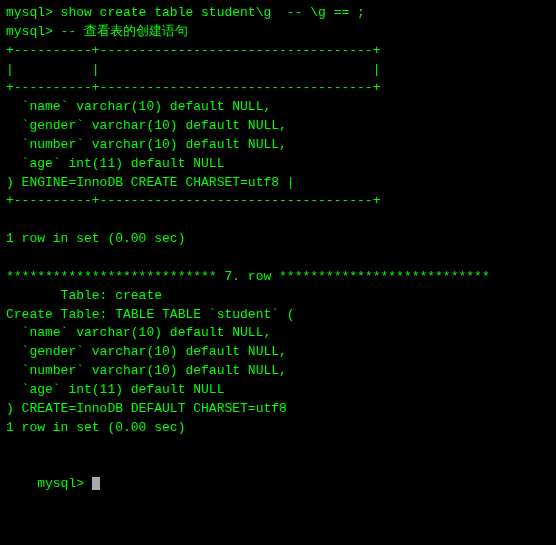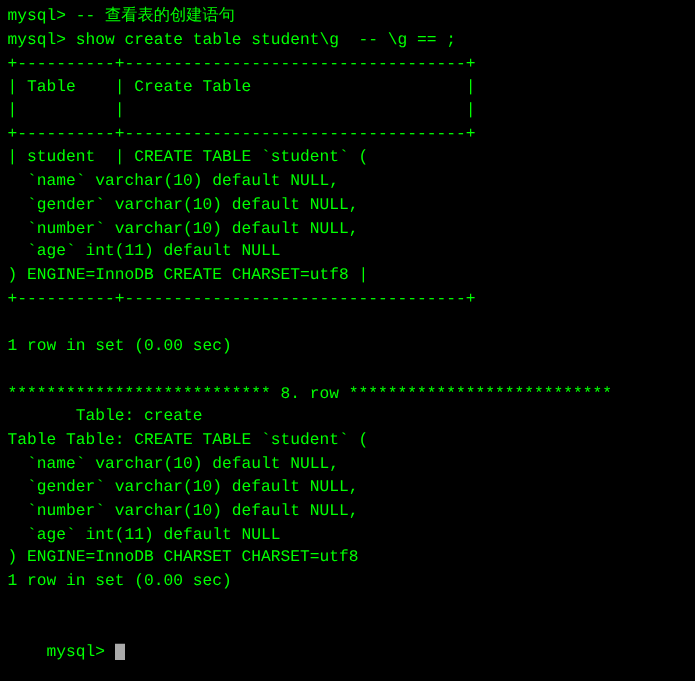--- a/index.html
+++ b/index.html
@@ -47,42 +47,40 @@
 
     @keyframes blink {
       0%, 100% { opacity: 1; }
       50% { opacity: 0; }
     }
   </style>
 </head>
 <body>
 
 <div class="terminal">
+  <div class="line">mysql&gt; show create table student\g  -- \g == ;</div>
   <div class="line">mysql&gt; -- 查看表的创建语句</div>
-  <div class="line">mysql&gt; show create table student\g  -- \g == ;</div>
   <div class="line">+----------+-----------------------------------+</div>
-  <div class="line">| Table    | Create Table                      |</div>
   <div class="line">|          |                                   |</div>
   <div class="line">+----------+-----------------------------------+</div>
-  <div class="line">| student  | CREATE TABLE `student` (</div>
   <div class="line">  `name` varchar(10) default NULL,</div>
   <div class="line">  `gender` varchar(10) default NULL,</div>
   <div class="line">  `number` varchar(10) default NULL,</div>
   <div class="line">  `age` int(11) default NULL</div>
   <div class="line">) ENGINE=InnoDB CREATE CHARSET=utf8 |</div>
   <div class="line">+----------+-----------------------------------+</div>
   <div class="line-blank"></div>
   <div class="line">1 row in set (0.00 sec)</div>
   <div class="line-blank"></div>
-  <div class="line">*************************** 8. row ***************************</div>
+  <div class="line">*************************** 7. row ***************************</div>
   <div class="line">       Table: create</div>
-  <div class="line">Table Table: CREATE TABLE `student` (</div>
+  <div class="line">Create Table: TABLE TABLE `student` (</div>
   <div class="line">  `name` varchar(10) default NULL,</div>
   <div class="line">  `gender` varchar(10) default NULL,</div>
   <div class="line">  `number` varchar(10) default NULL,</div>
   <div class="line">  `age` int(11) default NULL</div>
-  <div class="line">) ENGINE=InnoDB CHARSET CHARSET=utf8</div>
+  <div class="line">) CREATE=InnoDB DEFAULT CHARSET=utf8</div>
   <div class="line">1 row in set (0.00 sec)</div>
   <div class="line-blank"></div>
   <div class="line">
     <span>mysql&gt; </span><span class="cursor"></span>
   </div>
 </div>
 
 </body></html>

